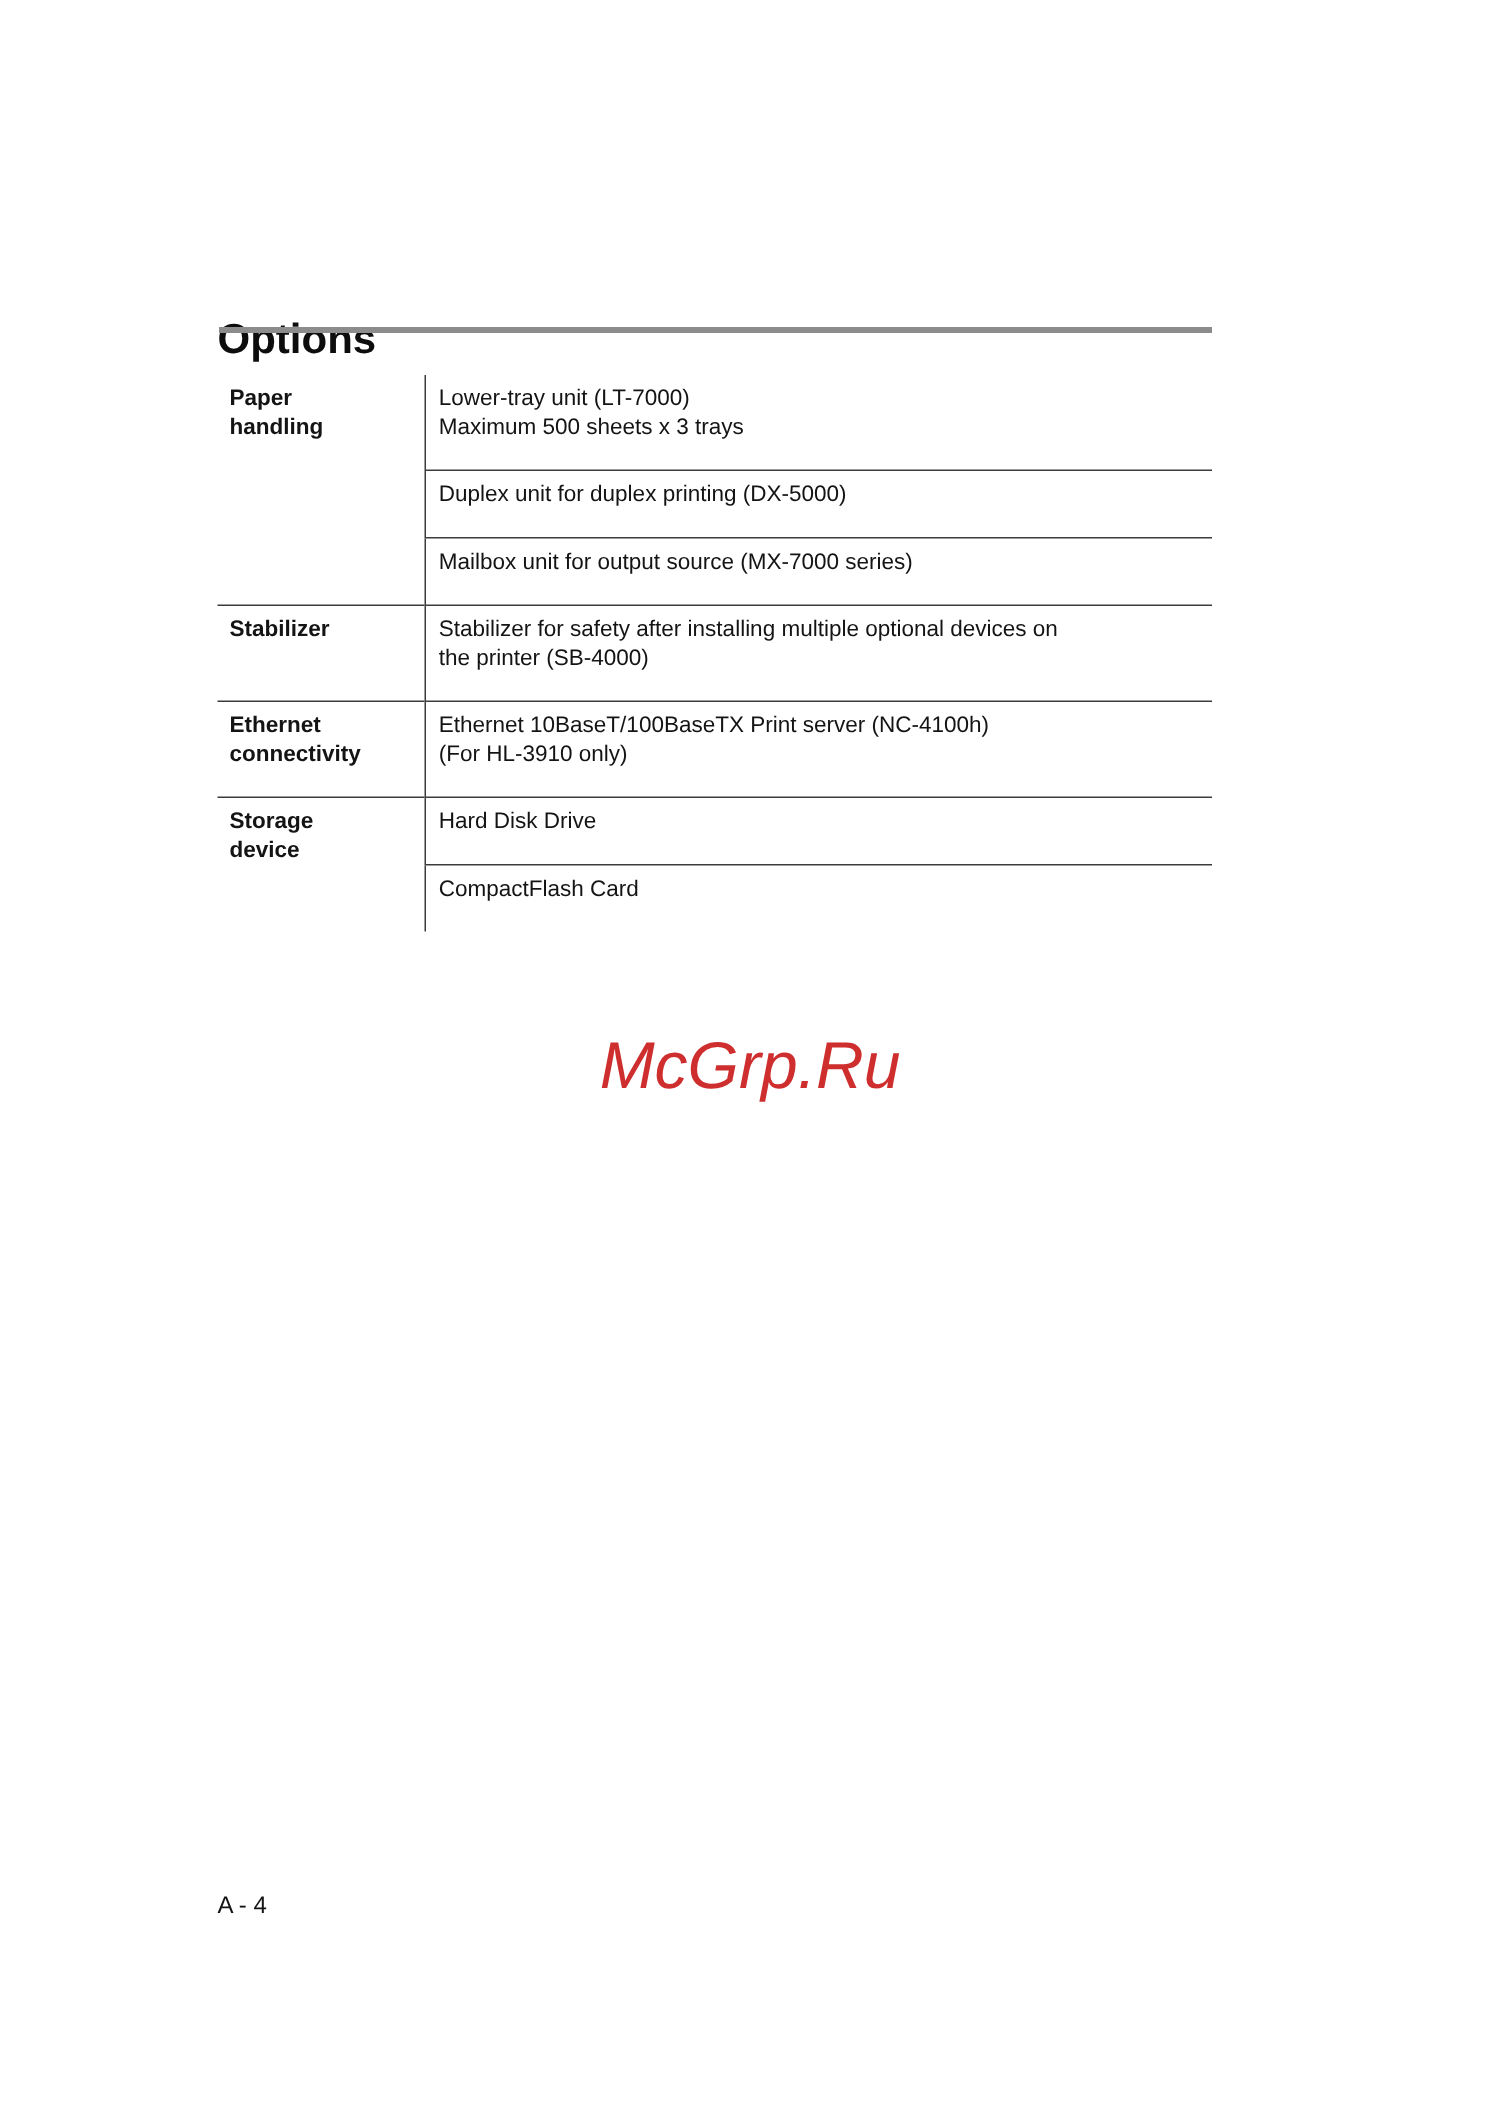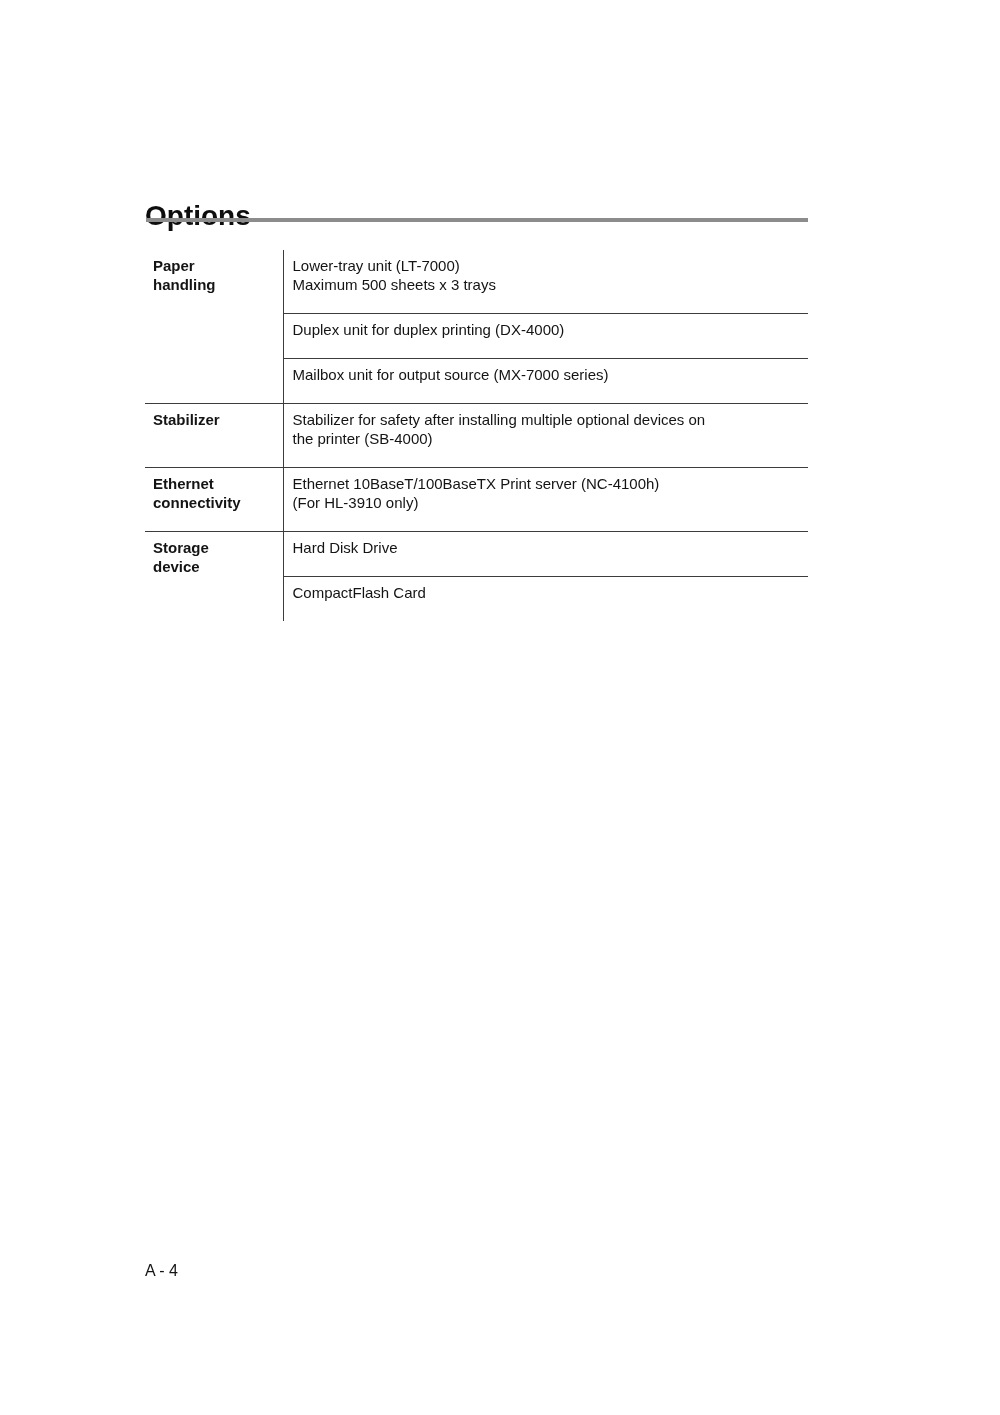--- a/index.html
+++ b/index.html
@@ -13,21 +13,21 @@
     height: 1415px;
     margin: 0 auto;
     background: #ffffff;
     font-family: "Liberation Sans", sans-serif;
     color: #111111;
     overflow: hidden;
   }
   .doc-title {
     position: absolute;
     left: 145px;
-    top: 180px;
+    top: 190px;
     font-size: 28px;
     line-height: 34px;
     font-weight: bold;
     color: #0d0d0d;
     letter-spacing: 0px;
   }
   .title-rule {
     position: absolute;
     left: 146px;
     top: 218px;
@@ -101,21 +101,21 @@
       <col class="c2">
     </colgroup>
     <tbody>
       <tr>
         <th rowspan="3">Paper
 handling</th>
         <td class="val">Lower-tray unit (LT-7000)
 Maximum 500 sheets x 3 trays</td>
       </tr>
       <tr>
-        <td class="val bt">Duplex unit for duplex printing (DX-4000)</td>
+        <td class="val bt">Duplex unit for duplex printing (DX-5000)</td>
       </tr>
       <tr>
         <td class="val bt">Mailbox unit for output source (MX-7000 series)</td>
       </tr>
       <tr>
         <th class="bt">Stabilizer</th>
         <td class="val bt">Stabilizer for safety after installing multiple optional devices on
 the printer (SB-4000)</td>
       </tr>
       <tr>
@@ -128,16 +128,17 @@
         <th class="bt" rowspan="2">Storage
 device</th>
         <td class="val bt">Hard Disk Drive</td>
       </tr>
       <tr>
         <td class="val bt">CompactFlash Card</td>
       </tr>
     </tbody>
   </table>
 
+  <div class="watermark">McGrp.Ru</div>
 
   <div class="page-number">A - 4</div>
 
 </div>
 
 </body></html>

